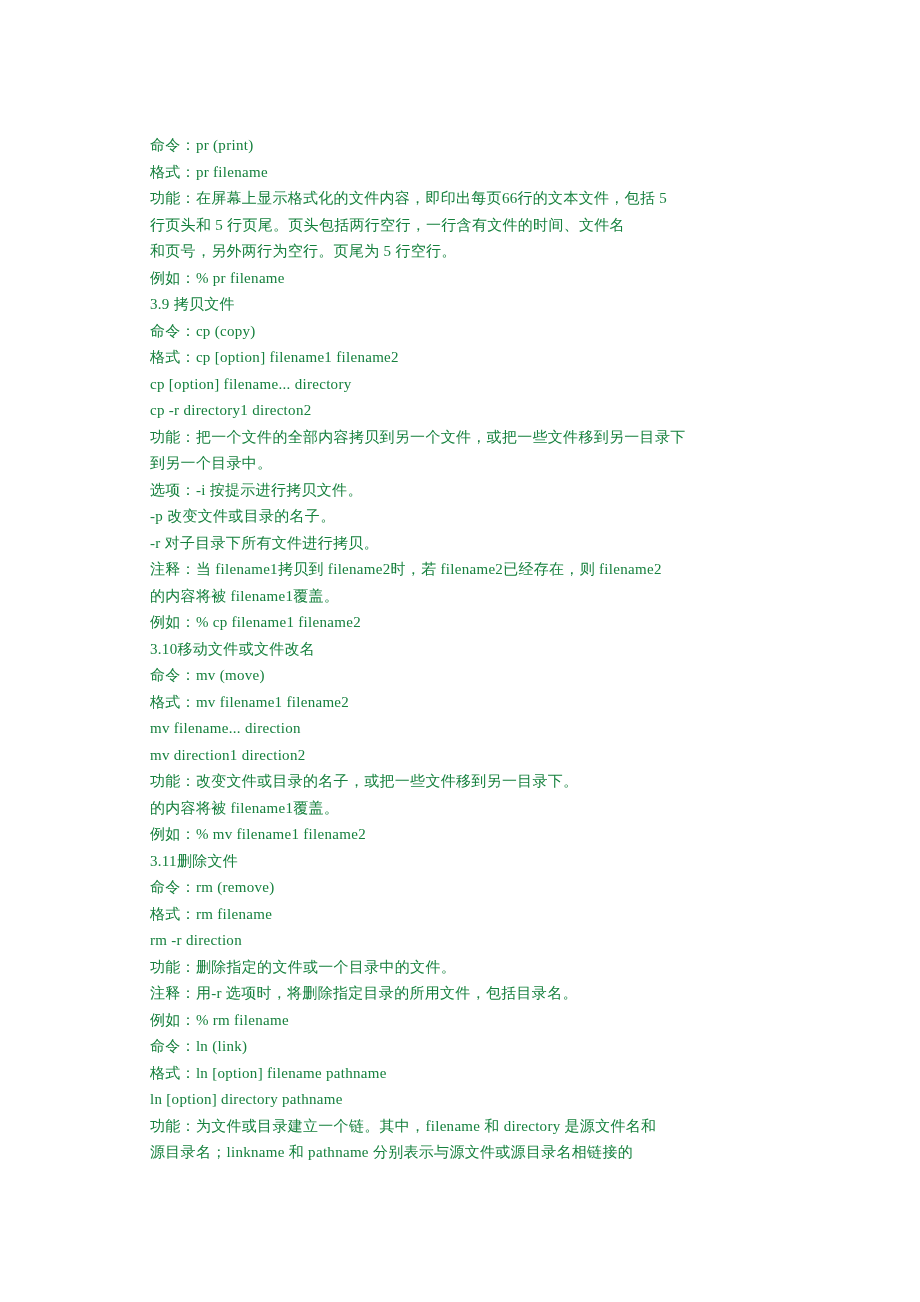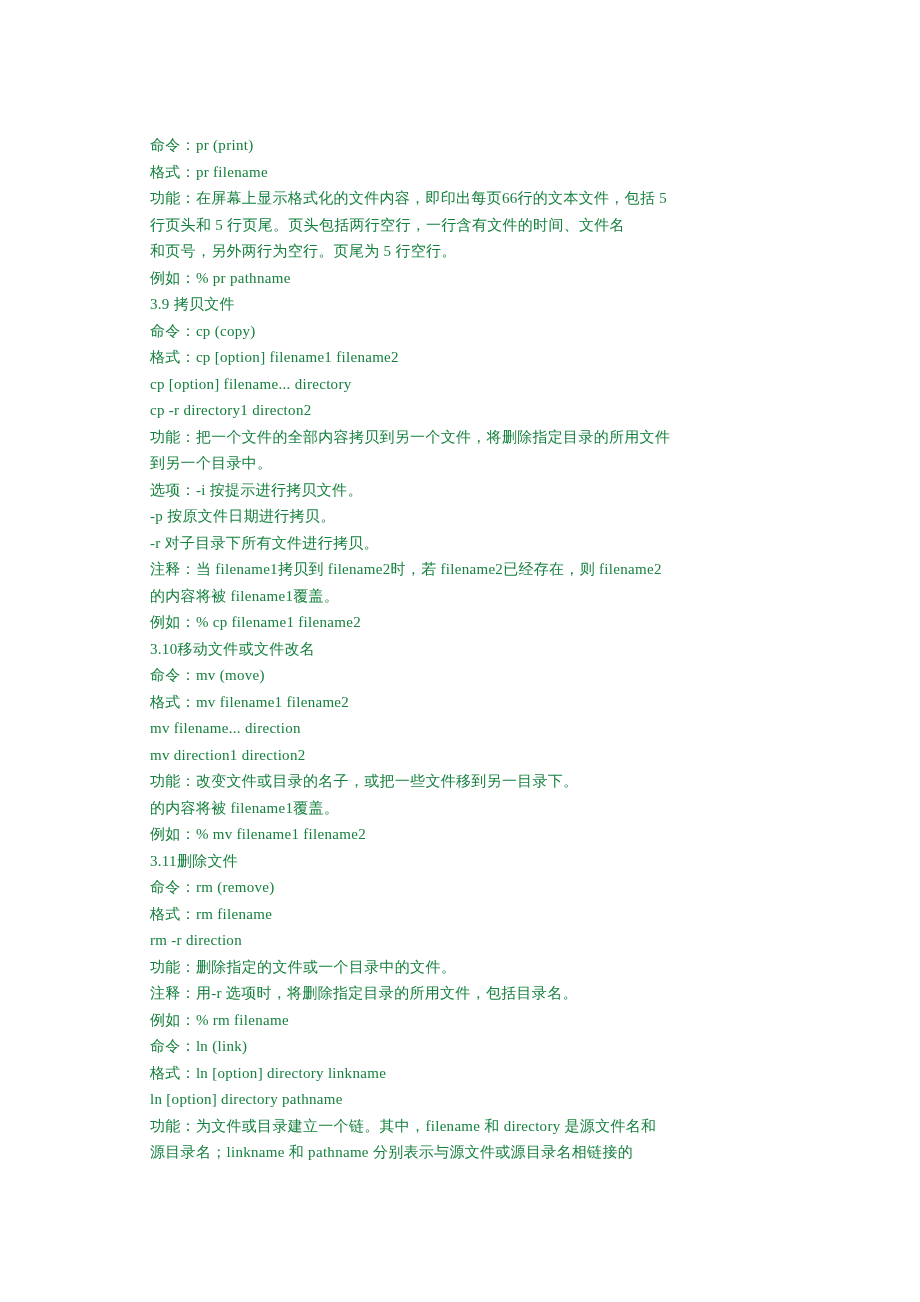--- a/index.html
+++ b/index.html
@@ -23,47 +23,47 @@
 </style>
 </head>
 <body>
 
 <div class="page">
   <div class="line">命令：pr (print)</div>
   <div class="line">格式：pr filename</div>
   <div class="line">功能：在屏幕上显示格式化的文件内容，即印出每页66行的文本文件，包括 5</div>
   <div class="line">行页头和 5 行页尾。页头包括两行空行，一行含有文件的时间、文件名</div>
   <div class="line">和页号，另外两行为空行。页尾为 5 行空行。</div>
-  <div class="line">例如：% pr pathname</div>
+  <div class="line">例如：% pr filename</div>
   <div class="line">3.9 拷贝文件</div>
   <div class="line">命令：cp (copy)</div>
   <div class="line">格式：cp [option] filename1 filename2</div>
   <div class="line">cp [option] filename... directory</div>
   <div class="line">cp -r directory1 directon2</div>
-  <div class="line">功能：把一个文件的全部内容拷贝到另一个文件，将删除指定目录的所用文件</div>
+  <div class="line">功能：把一个文件的全部内容拷贝到另一个文件，或把一些文件移到另一目录下</div>
   <div class="line">到另一个目录中。</div>
   <div class="line">选项：-i 按提示进行拷贝文件。</div>
-  <div class="line">-p 按原文件日期进行拷贝。</div>
+  <div class="line">-p 改变文件或目录的名子。</div>
   <div class="line">-r 对子目录下所有文件进行拷贝。</div>
   <div class="line">注释：当 filename1拷贝到 filename2时，若 filename2已经存在，则 filename2</div>
   <div class="line">的内容将被 filename1覆盖。</div>
   <div class="line">例如：% cp filename1 filename2</div>
   <div class="line">3.10移动文件或文件改名</div>
   <div class="line">命令：mv (move)</div>
   <div class="line">格式：mv filename1 filename2</div>
   <div class="line">mv filename... direction</div>
   <div class="line">mv direction1 direction2</div>
   <div class="line">功能：改变文件或目录的名子，或把一些文件移到另一目录下。</div>
   <div class="line">的内容将被 filename1覆盖。</div>
   <div class="line">例如：% mv filename1 filename2</div>
   <div class="line">3.11删除文件</div>
   <div class="line">命令：rm (remove)</div>
   <div class="line">格式：rm filename</div>
   <div class="line">rm -r direction</div>
   <div class="line">功能：删除指定的文件或一个目录中的文件。</div>
   <div class="line">注释：用-r 选项时，将删除指定目录的所用文件，包括目录名。</div>
   <div class="line">例如：% rm filename</div>
   <div class="line">命令：ln (link)</div>
-  <div class="line">格式：ln [option] directory linkname</div>
+  <div class="line">格式：ln [option] filename pathname</div>
   <div class="line">ln [option] directory pathname</div>
   <div class="line">功能：为文件或目录建立一个链。其中，filename 和 directory 是源文件名和</div>
   <div class="line">源目录名；linkname 和 pathname 分别表示与源文件或源目录名相链接的</div>
 </div>
 
 </body></html>

